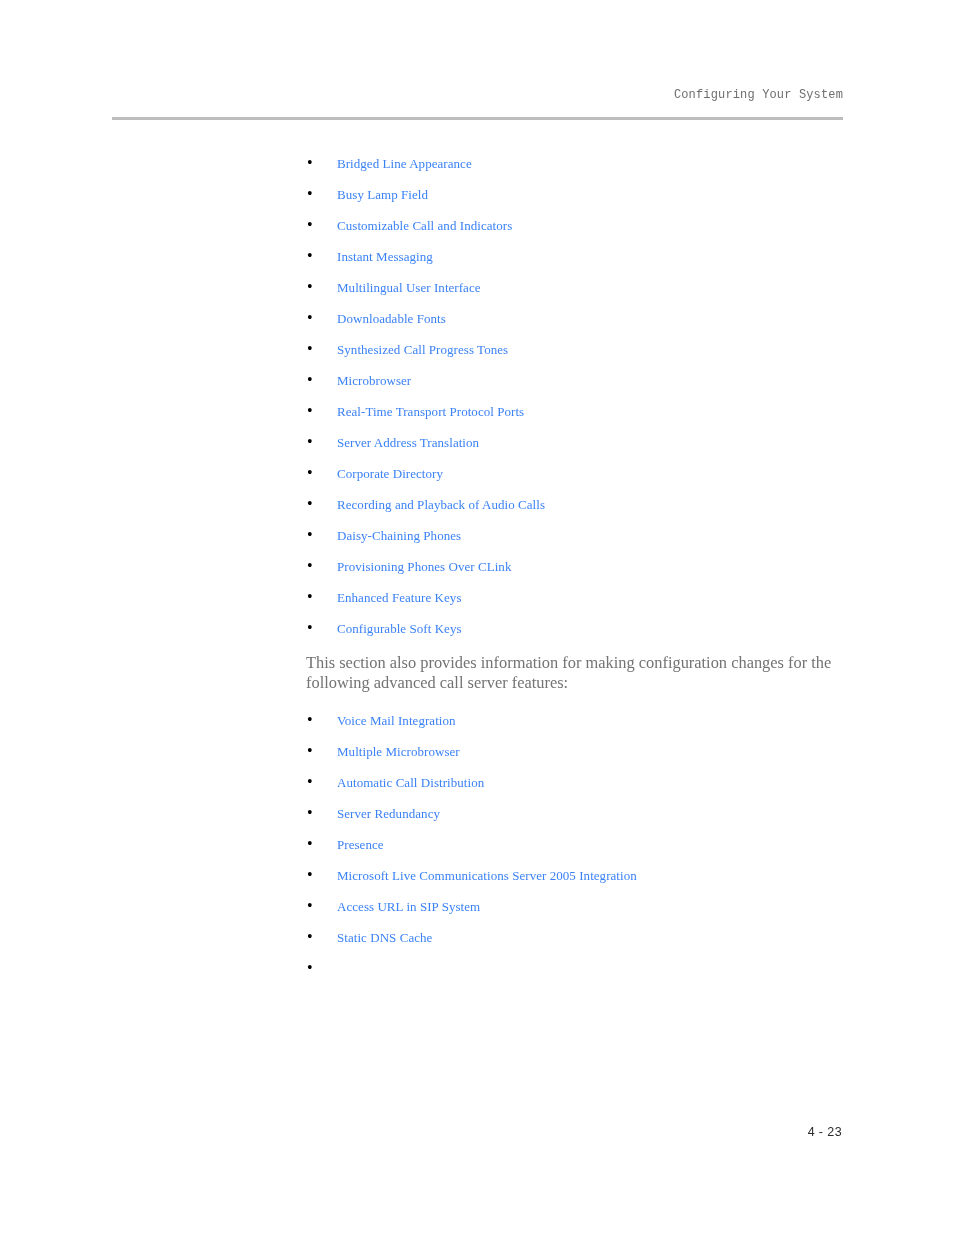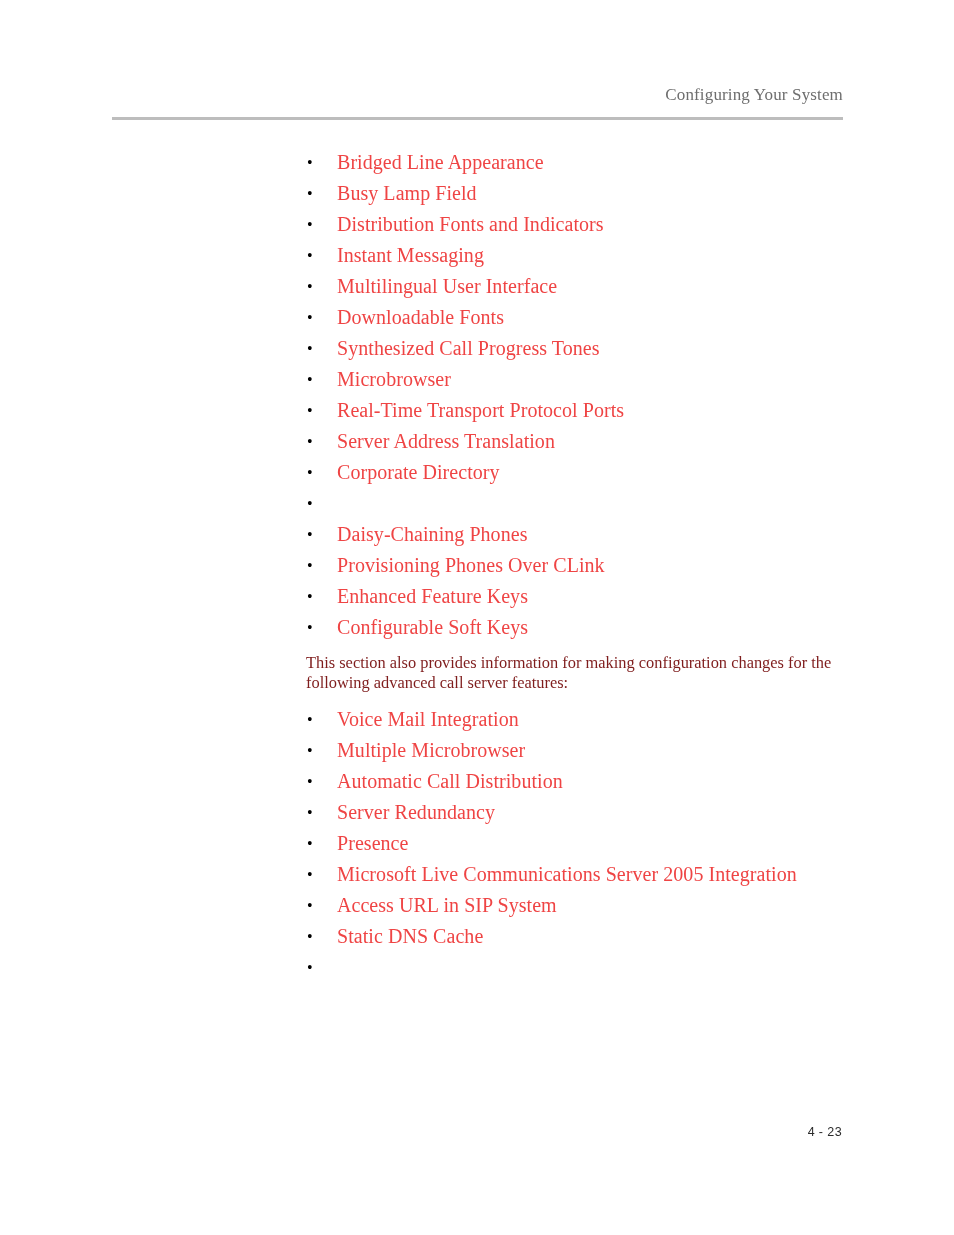--- a/index.html
+++ b/index.html
@@ -27,22 +27,22 @@
     position: absolute;
     left: 112px;
     top: 88px;
     width: 731px;
     height: 34px;
   }
   .header-title {
     position: absolute;
     right: 0;
     top: 0;
-    font-family: Liberation Serif, serif;
-    font-size: 17px;
+    font-family: Liberation Mono, monospace;
+    font-size: 12px;
     letter-spacing: 0.15px;
     color: #6e6e6e;
     white-space: nowrap;
     line-height: 14px;
     text-align: center;
   }
   .header-rule {
     position: absolute;
     left: 0;
     top: 29px;
@@ -79,32 +79,32 @@
     top: 0;
     width: 10px;
     line-height: 31px;
     font-family: "Liberation Serif", serif;
     font-size: 16px;
     color: #000000;
     text-align: left;
   }
 
   ul.feature-list li .link {
-    color: #ef4444;
-    font-family: "Liberation Serif", serif;
-    font-size: 20px;
+    color: #3b82f6;
+    font-family: "Liberation Serif", serif;
+    font-size: 13px;
     letter-spacing: 0.05px;
     white-space: nowrap;
     cursor: pointer;
   }
 
   p.body-para {
     margin: 0;
     padding: 0;
-    color: #7f1d1d;
+    color: #737373;
     font-family: "Liberation Serif", serif;
     font-size: 16.4px;
     line-height: 19.6px;
     width: 540px;
   }
 
   .gap-before-para { height: 10px; }
   .gap-after-para  { height: 12px; }
 
   
@@ -142,21 +142,21 @@
       <li>
         <span class="bullet">•</span>
         <span class="link">Bridged Line Appearance</span>
       </li>
       <li>
         <span class="bullet">•</span>
         <span class="link">Busy Lamp Field</span>
       </li>
       <li>
         <span class="bullet">•</span>
-        <span class="link">Distribution Fonts and Indicators</span>
+        <span class="link">Customizable Call and Indicators</span>
       </li>
       <li>
         <span class="bullet">•</span>
         <span class="link">Instant Messaging</span>
       </li>
       <li>
         <span class="bullet">•</span>
         <span class="link">Multilingual User Interface</span>
       </li>
       <li>
@@ -178,20 +178,21 @@
       <li>
         <span class="bullet">•</span>
         <span class="link">Server Address Translation</span>
       </li>
       <li>
         <span class="bullet">•</span>
         <span class="link">Corporate Directory</span>
       </li>
       <li>
         <span class="bullet">•</span>
+        <span class="link">Recording and Playback of Audio Calls</span>
       </li>
       <li>
         <span class="bullet">•</span>
         <span class="link">Daisy-Chaining Phones</span>
       </li>
       <li>
         <span class="bullet">•</span>
         <span class="link">Provisioning Phones Over CLink</span>
       </li>
       <li>

